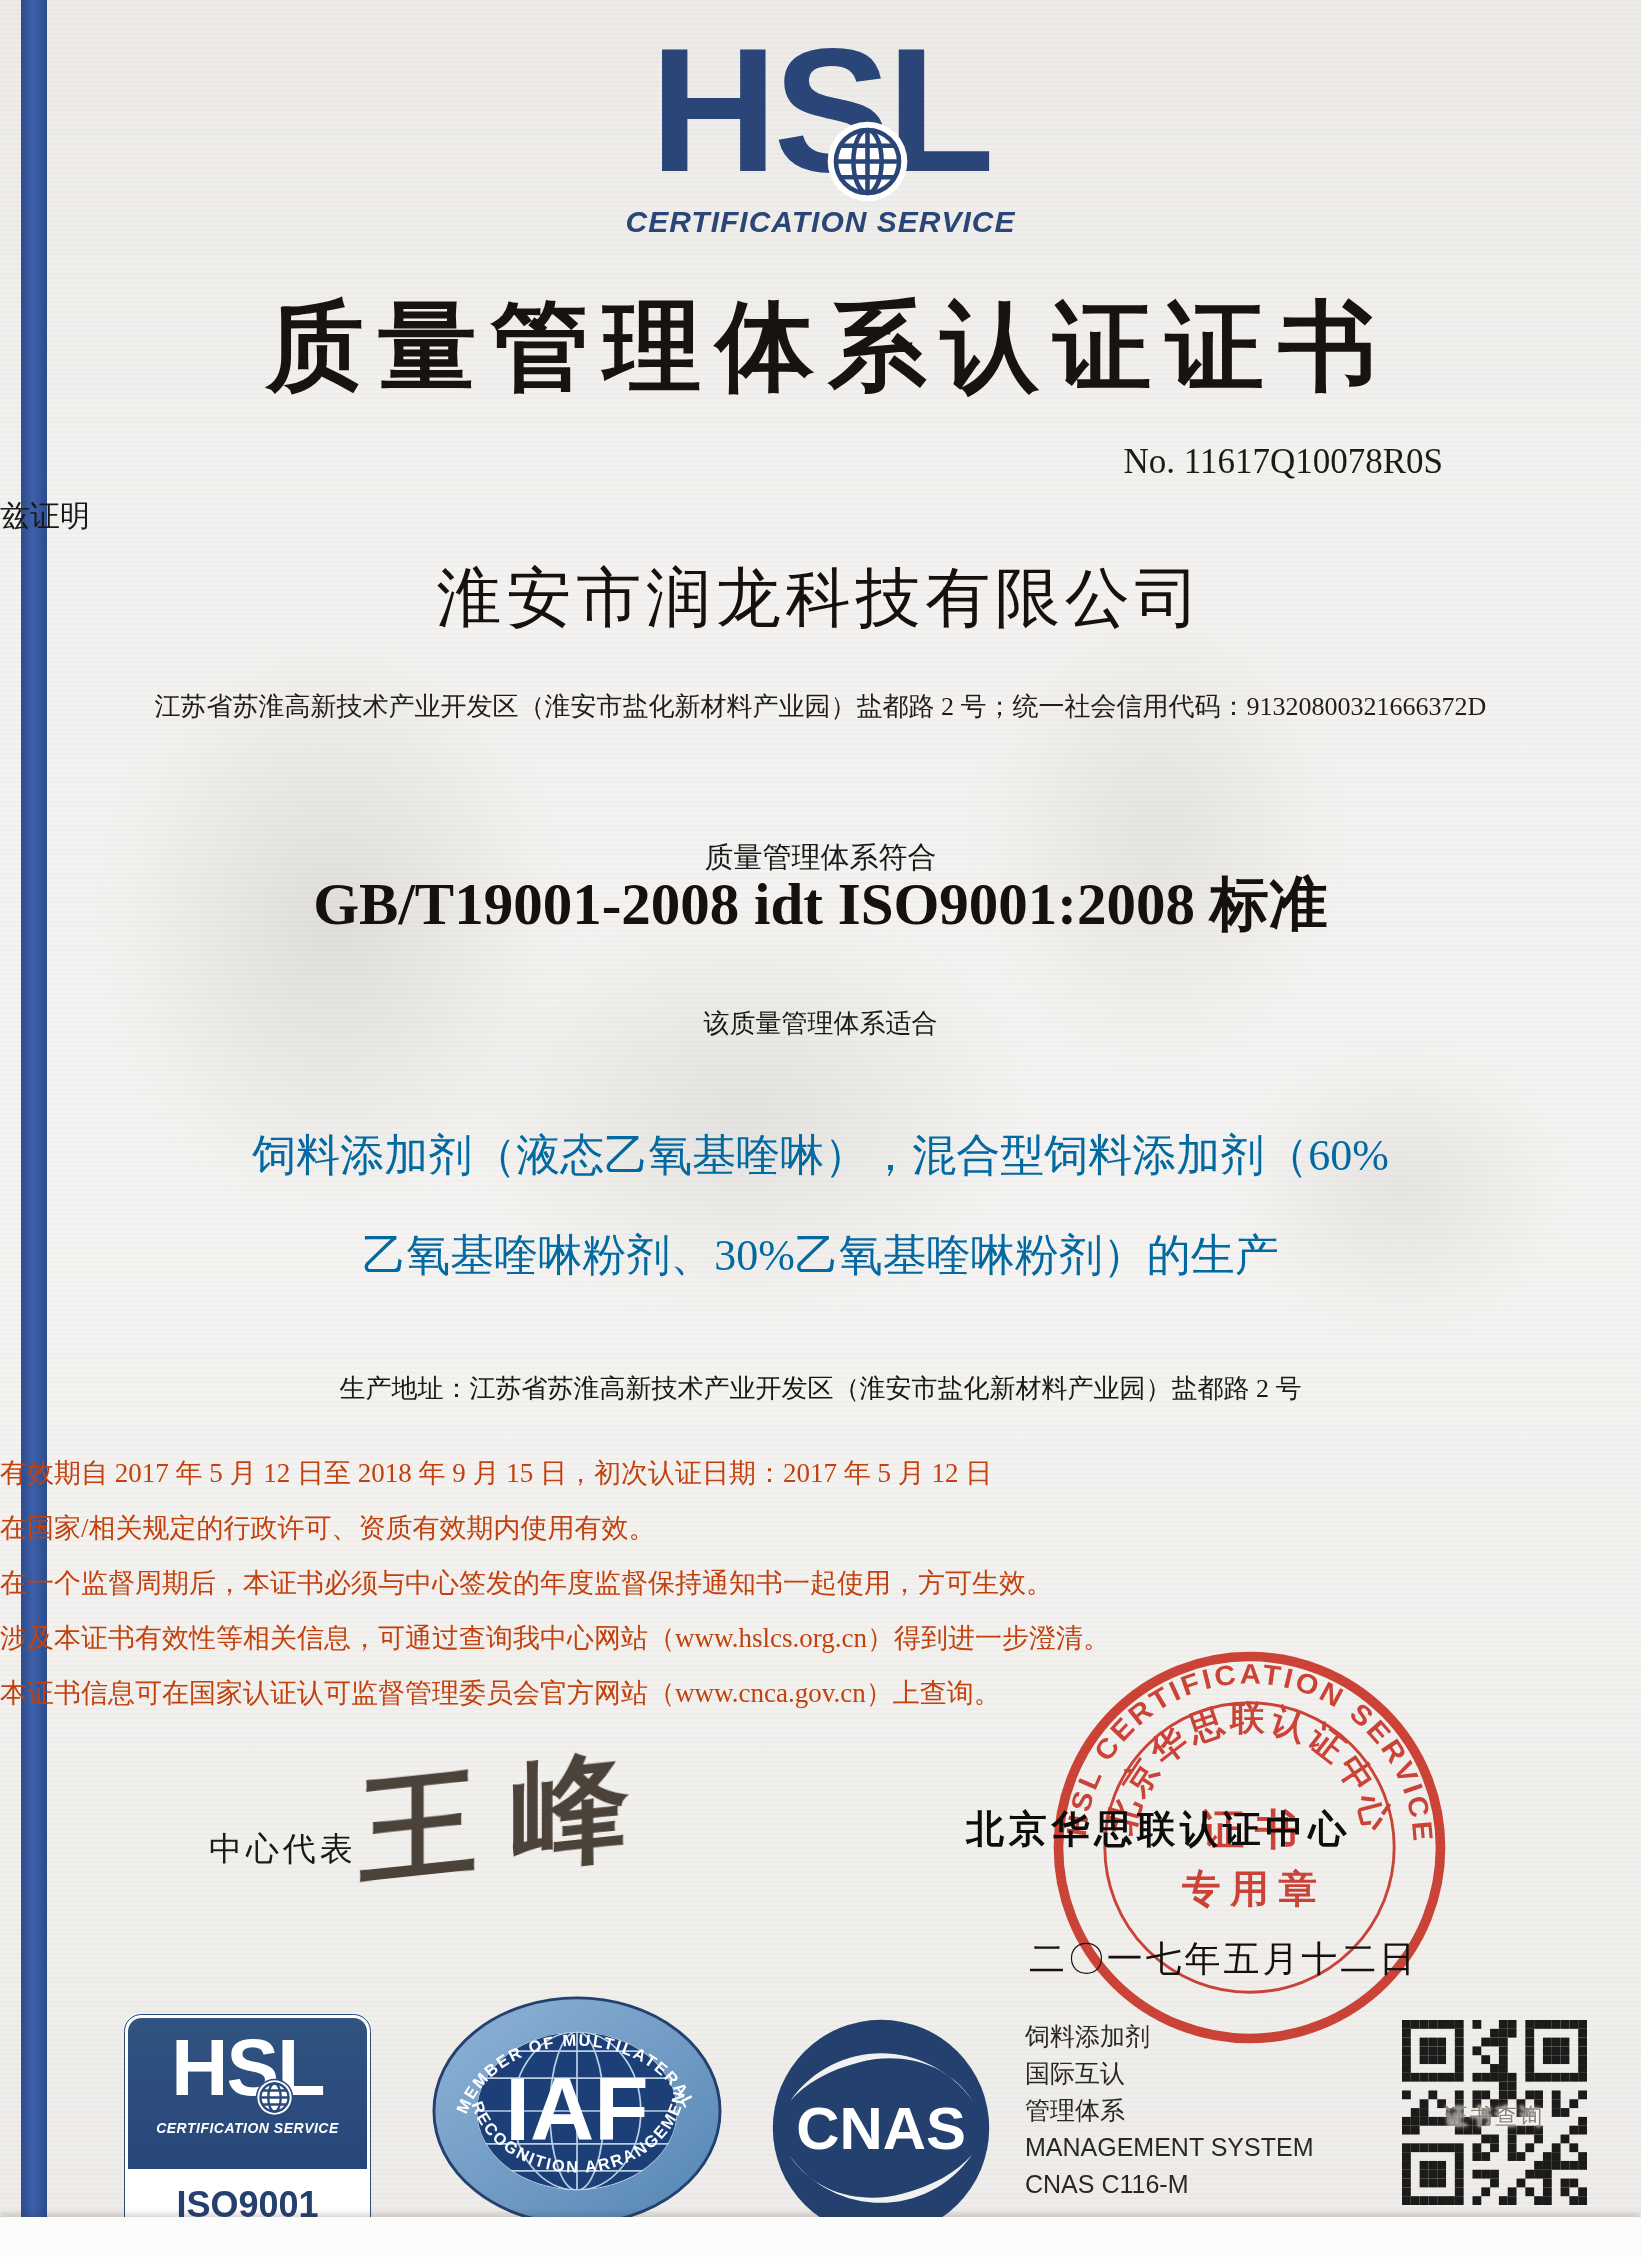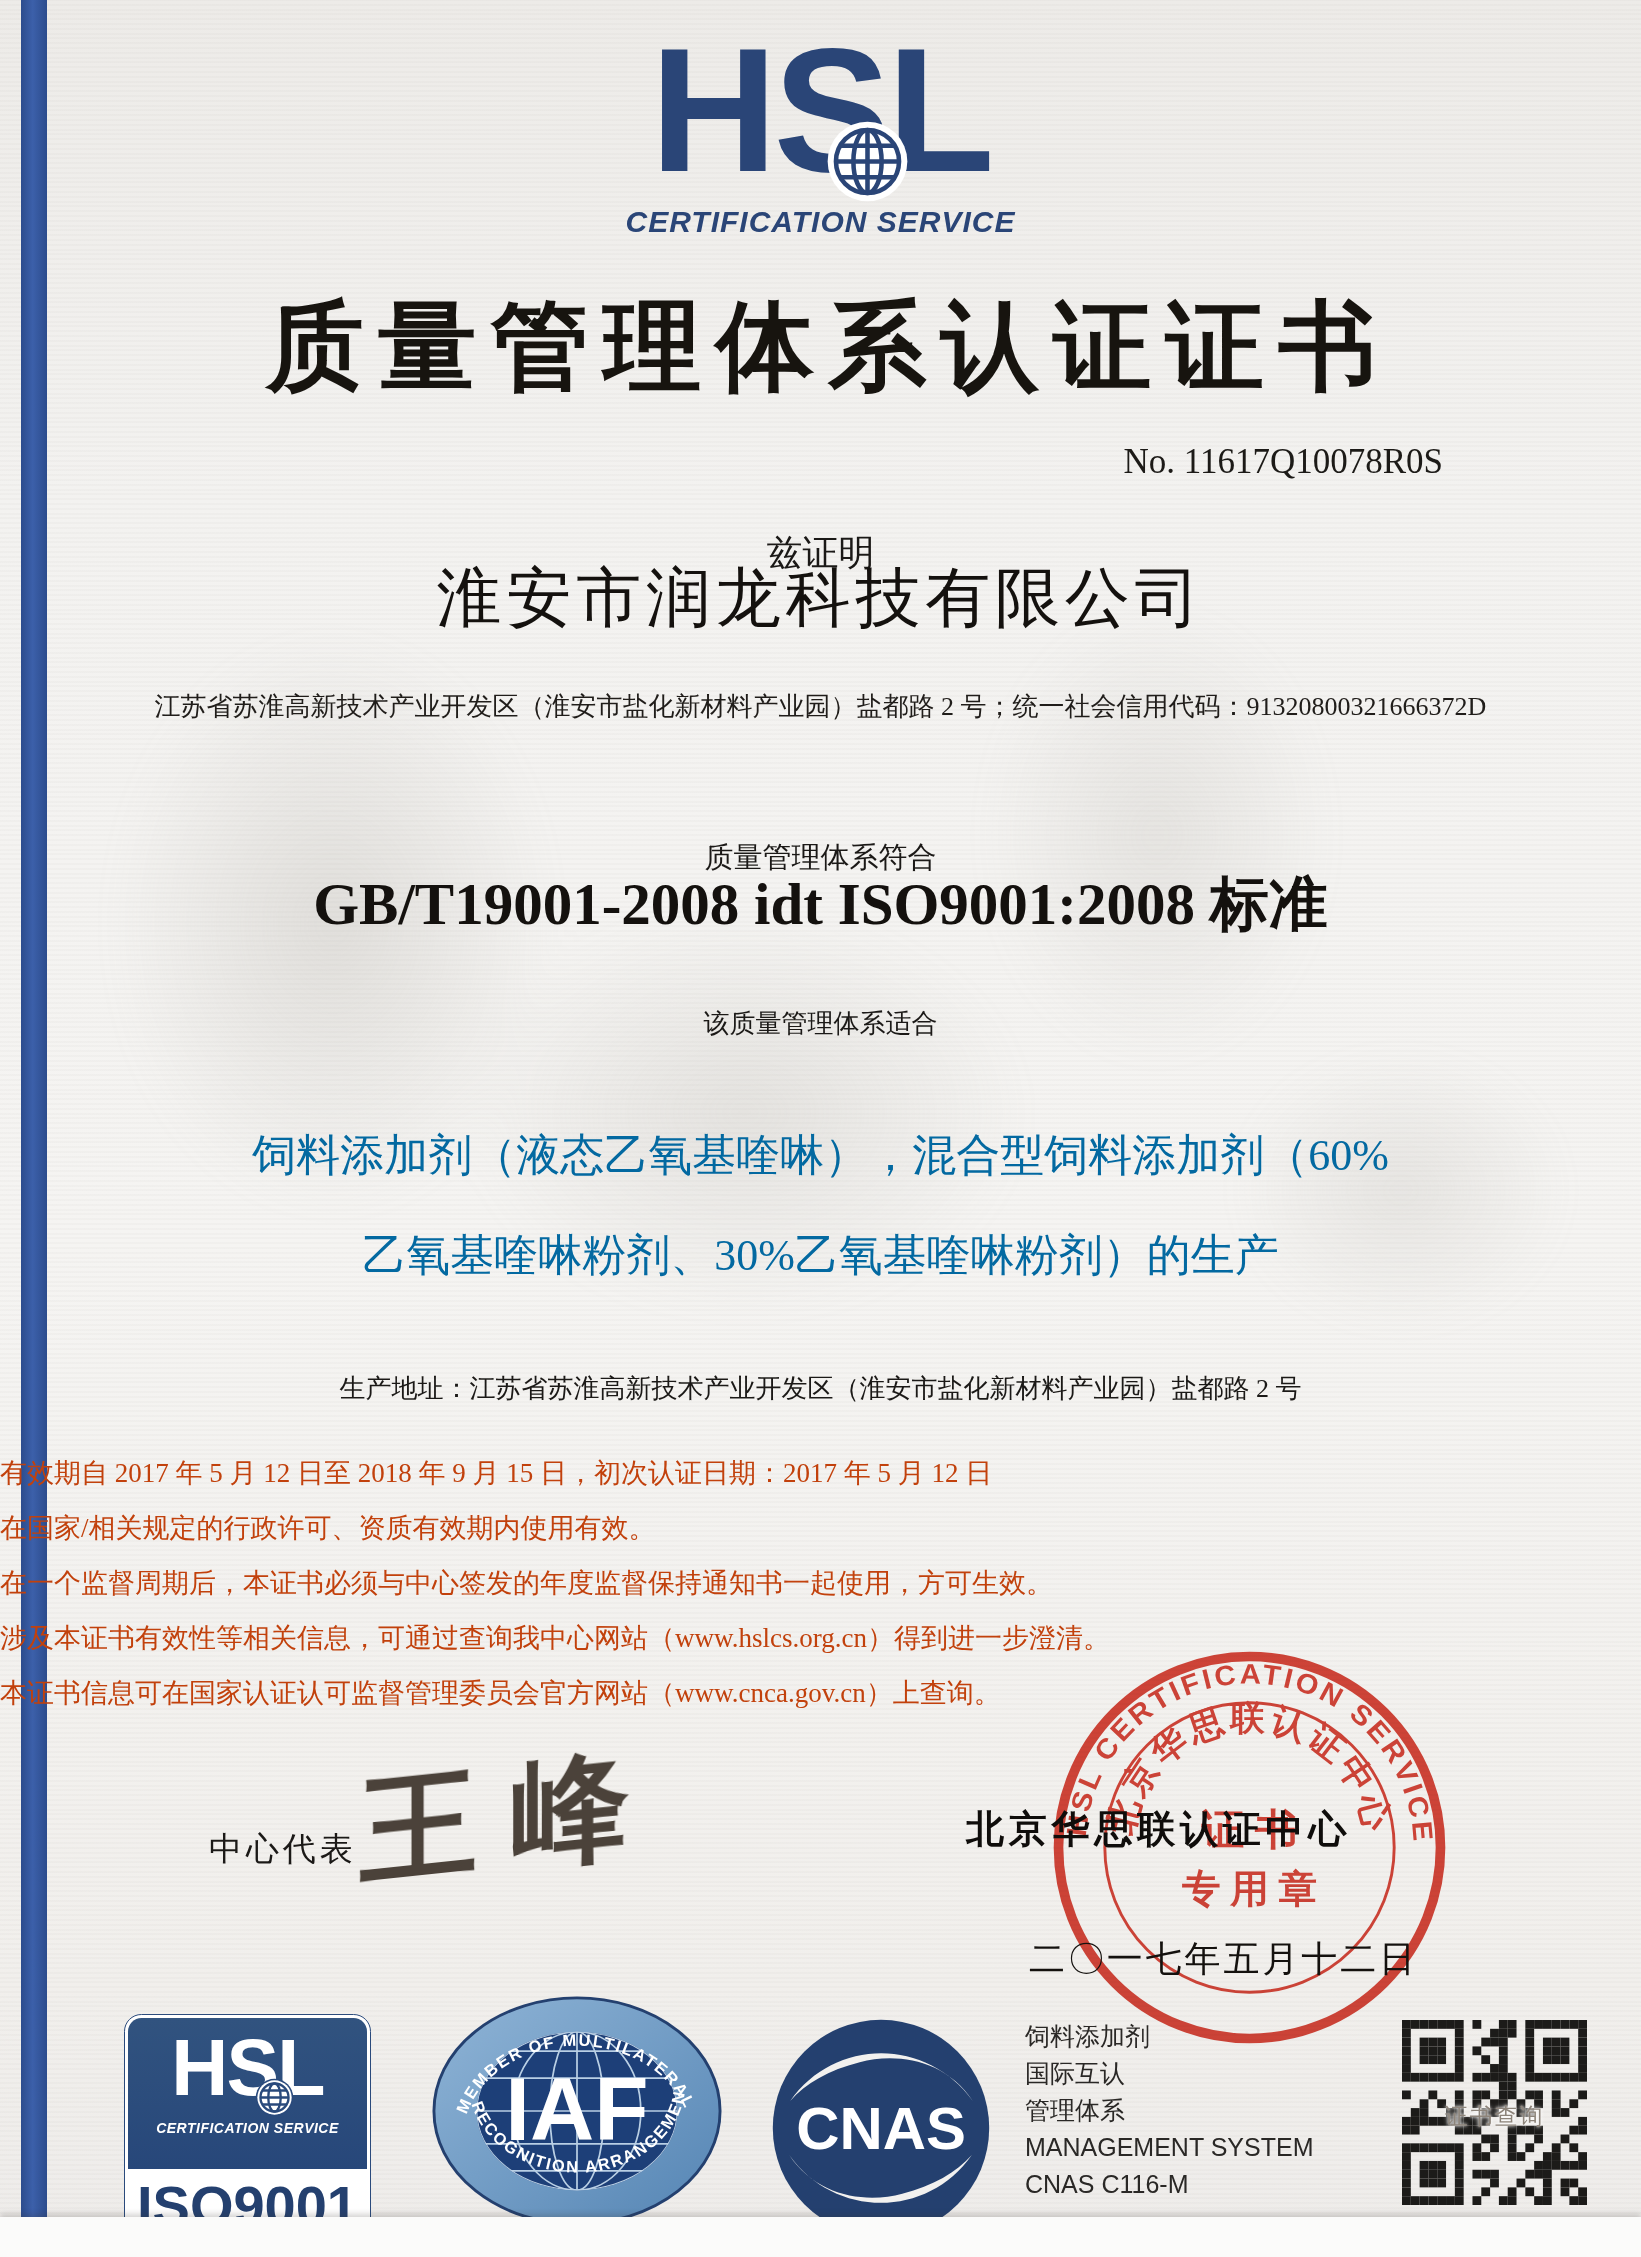--- a/index.html
+++ b/index.html
@@ -48,21 +48,21 @@
     color:#2a4577;margin-top:13.5px;
   }
 
   
   .cert-title{
     position:absolute;top:282px;left:0;width:100%;text-align:center;
     font-size:98px;font-weight:700;letter-spacing:14.5px;padding-left:7.7px;
     color:#17140f;
   }
   .cert-no{position:absolute;top:442px;right:198px;font-size:35px;color:#1c1a17;}
-  .intro{position:absolute;top:496px;left:0;width:100%;text-align:center;font-size:36px;margin-top:33px;}
+  .intro{position:absolute;top:496px;left:0;width:100%;text-align:left;font-size:30px;}
   .company{
     position:absolute;top:554px;left:0;width:100%;text-align:center;
     font-size:65px;letter-spacing:4.8px;color:#14110e;
   }
   .company-addr{position:absolute;top:689px;left:0;width:100%;text-align:center;font-size:26px;color:#201d1a;}
   .conform{position:absolute;top:790px;left:0;width:100%;text-align:center;font-size:29px;margin-top:48px;}
   .standard{position:absolute;top:865px;left:0;width:100%;text-align:center;font-size:59px;font-weight:600;color:#14110e;}
   .scope-label{position:absolute;top:1006px;left:0;width:100%;text-align:center;font-size:26px;}
   .scope{
     position:absolute;top:1106px;left:0;width:100%;text-align:center;
@@ -111,21 +111,21 @@
     font-size:79px;line-height:100px;letter-spacing:-1.9px;color:#fff;
   }
   .badge-globe{position:absolute;left:53%;top:60px;width:39px;height:39px;}
   .badge-sub{
     font-family:"Liberation Sans","DejaVu Sans",sans-serif;font-style:italic;
     font-weight:900;font-size:14px;letter-spacing:0.5px;margin-top:1.9px;
   }
   .badge-bottom{
     height:73px;display:flex;align-items:center;justify-content:center;
     font-family:"Liberation Sans","DejaVu Sans",sans-serif;font-weight:800;
-    font-size:56px;color:#24406f;
+    font-size:36px;color:#24406f;
   }
   .iaf{position:absolute;left:431px;top:1995px;width:292px;height:232px;}
   .cnas{position:absolute;left:767px;top:2014px;width:228px;height:228px;}
   .cnas-info{
     position:absolute;left:1025px;top:2018px;
     font-family:"Liberation Sans","DejaVu Sans",sans-serif;
     font-size:25px;line-height:37px;color:#2a2826;
   }
   .qr-wrap{position:absolute;left:1402px;top:2020px;width:185px;height:185px;}
   .qr-wrap svg{width:185px;height:185px;}

